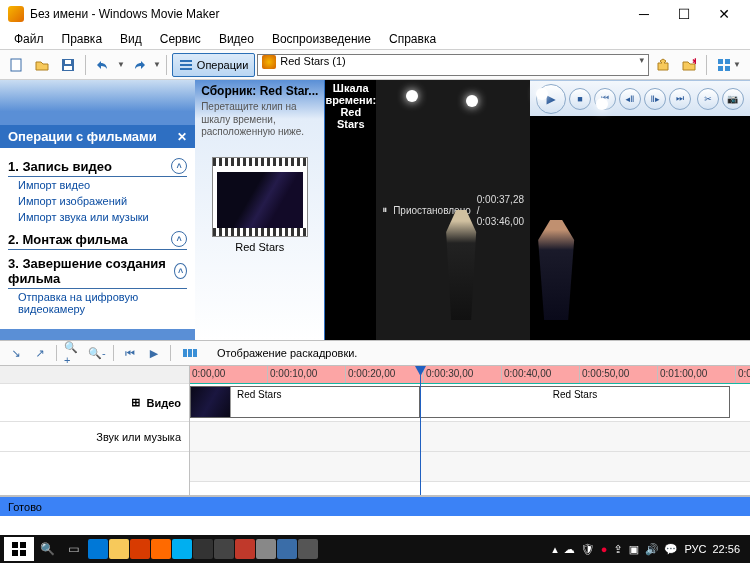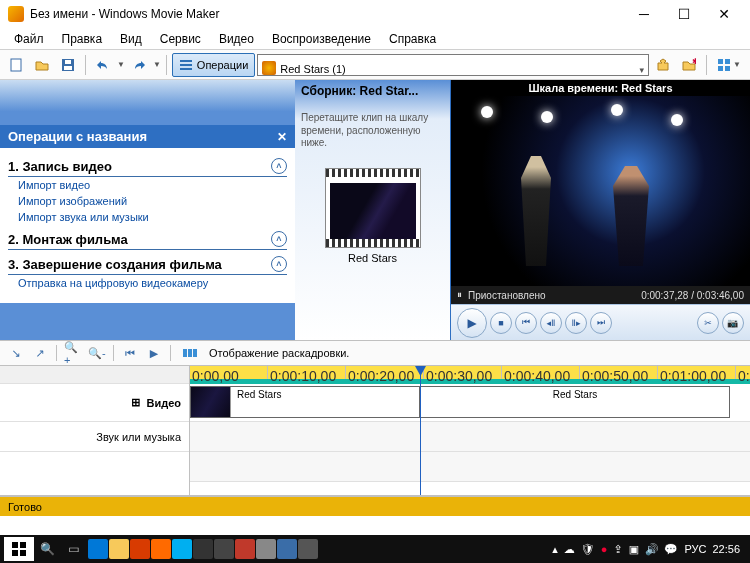--- a/index.html
+++ b/index.html
@@ -12,83 +12,83 @@
 .winbtn { width: 36px; height: 24px; display: flex; align-items: center; justify-content: center; font-size: 14px; cursor: default; }
 
 .menubar { height: 22px; display: flex; align-items: center; padding: 0 6px; gap: 2px; border-bottom: 1px solid #d0d0d0; }
 .menuitem { padding: 2px 8px; font-size: 12px; cursor: default; }
 
 .toolbar { height: 30px; display: flex; align-items: center; padding: 0 4px; gap: 2px; border-bottom: 1px solid #d0d0d0; background: #fbfbfb; }
 .tbtn { width: 24px; height: 24px; display: flex; align-items: center; justify-content: center; border: 1px solid transparent; border-radius: 2px; cursor: default; }
 .tsep { width: 1px; height: 20px; background: #c0c0c0; margin: 0 3px; }
 .tlabel-btn { display: flex; align-items: center; gap: 4px; padding: 2px 6px; height: 24px; border: 1px solid #a0a0a0; background: linear-gradient(#fdfdfd,#e8e8e8); border-radius: 2px; cursor: default; font-size: 11px; }
 .tlabel-btn.active { border-color: #2a6fb6; background: linear-gradient(#dbeaf9,#b9d6f3); justify-content: space-between; }
-.tcombo { flex: 1; min-width: 100px; height: 22px; border: 1px solid #7a7a7a; display: flex; align-items: flex-end; padding: 0 4px; background: #fff; }
+.tcombo { flex: 1; min-width: 100px; height: 22px; border: 1px solid #7a7a7a; display: flex; align-items: flex-start; padding: 0 4px; background: #fff; }
 .tcombo .cicon { width: 14px; height: 14px; margin-right: 4px; background: radial-gradient(circle,#f7b500,#d06000); border-radius: 2px; }
 .tcombo .arrow { margin-left: auto; font-size: 9px; color: #555; }
 
 .main { display: flex; height: 260px; }
 .tasks { width: 295px; background: #5a8fd6; position: relative; }
 .tasks-head { height: 45px; background: linear-gradient(#c9ddf2,#5a8fd6 70%); }
 .tasks-title-row { background: #2e6fc2; color: #fff; padding: 4px 8px; font-size: 13px; font-weight: bold; display: flex; align-items: center; }
 .tasks-title-row .close { margin-left: auto; cursor: default; font-size: 12px; }
 .tasks-body { background: #fff; margin: 0; padding: 4px 8px 12px; }
 .task-sec { margin-top: 6px; }
 .task-sec-h { display: flex; align-items: center; font-size: 13px; font-weight: bold; color: #000; border-bottom: 1px solid #3a6da8; padding-bottom: 2px; }
 .task-sec-h .chev { margin-left: auto; width: 16px; height: 16px; border: 1px solid #3a6da8; border-radius: 50%; display: flex; align-items: center; justify-content: center; font-size: 9px; color: #3a6da8; background: #fff; }
 .task-link { color: #0b4da2; font-size: 11px; padding: 2px 0 2px 10px; cursor: default; }
 
 .collection { width: 155px; background: linear-gradient(#5a8fd6 0%,#e3edf9 15%,#ffffff 100%); padding: 4px 6px; position: relative; }
 .coll-title { font-weight: bold; font-size: 12px; color: #000; white-space: nowrap; overflow: hidden; text-overflow: ellipsis; }
-.coll-hint { font-size: 10px; color: #555; line-height: 1.25; margin-top: 14px; }
+.coll-hint { font-size: 10px; color: #555; line-height: 1.25; margin-top: 3px; }
 .clip { margin: 18px auto 0; width: 96px; text-align: center; }
 .clip-frame { width: 96px; height: 80px; background: #fff; border: 1px solid #888; padding: 6px 3px; position: relative; }
 .clip-frame::before, .clip-frame::after { content:""; position:absolute; left:0; right:0; height:8px; background: repeating-linear-gradient(90deg,#333 0 3px,#fff 3px 6px); }
 .clip-frame::before { top:0; } .clip-frame::after { bottom:0; }
 .clip-img { width: 86px; height: 56px; margin: 8px auto 0; background: linear-gradient(120deg,#0a0818 40%,#241b4a 55%,#120a28 70%); }
 .clip-name { font-size: 11px; margin-top: 4px; color:#000; }
 
-.preview { flex: 1; background: #000; display: flex; flex-direction: column; border-left: 1px solid #2e6fc2; }
+.preview { flex: 1; background: #000; display: flex; flex-direction: row; border-left: 1px solid #2e6fc2; }
 .prev-title { background: #000; color: #fff; text-align: center; font-size: 11px; font-weight: bold; padding: 2px 0; }
 .prev-img { flex: 1; background: radial-gradient(circle at 60% 40%, #3a7ad6 0%, #0a1030 35%, #000 70%); position: relative; }
 .prev-img .fig { position: absolute; width: 50px; height: 110px; bottom: 20px; left: 60px; background: linear-gradient(#d0c0a0 10%,#222 30%,#111 100%); clip-path: polygon(40% 0,60% 0,80% 20%,70% 100%,30% 100%,20% 20%); }
 .prev-img .fig2 { left: 150px; width: 60px; height: 100px; bottom: 20px; background: linear-gradient(#c09070 10%,#1a1a2a 30%,#0a0a1a); }
 .prev-img .spot { position:absolute; width:12px; height:12px; background:#fff; border-radius:50%; box-shadow:0 0 10px #fff; }
 .prev-img .s1{top:10px;left:30px} .prev-img .s2{top:15px;left:90px} .prev-img .s3{top:8px;left:160px} .prev-img .s4{top:18px;left:220px}
 .prev-status { display: flex; align-items: center; background: #1a1a1a; color: #ddd; font-size: 10px; padding: 3px 6px; gap: 6px; }
 .prev-status .time { margin-left: auto; }
 .prev-ctrl { height: 36px; background: linear-gradient(#f3f7fc,#d5e3f3); display: flex; align-items: center; padding: 0 6px; gap: 3px; border-top: 1px solid #aac4e2; }
 .pbtn { width: 22px; height: 22px; border: 1px solid #8aa8c8; border-radius: 50%; background: linear-gradient(#fff,#d5e3f3); display: flex; align-items: center; justify-content: center; font-size: 9px; color: #2a5a9a; cursor: default; }
 .pbtn.big { width: 30px; height: 30px; font-size: 12px; }
 .prev-ctrl .spacer { flex: 1; }
 
 .timeline-bar { height: 26px; border-top: 1px solid #c0c0c0; border-bottom: 1px solid #c0c0c0; background: #fafafa; display: flex; align-items: center; padding: 0 6px; gap: 4px; }
 .tl-btn { width: 20px; height: 20px; display: flex; align-items: center; justify-content: center; border: 1px solid transparent; cursor: default; font-size: 11px; color: #3a6da8; }
 .tl-sep { width: 1px; height: 16px; background: #c0c0c0; margin: 0 2px; }
-.tl-toggle { display: flex; align-items: center; gap: 12px; font-size: 11px; margin-left: 6px; color: #000; cursor: default; }
+.tl-toggle { display: flex; align-items: center; gap: 20px; font-size: 11px; margin-left: 6px; color: #000; cursor: default; }
 
 .timeline { display: flex; height: 130px; border-bottom: 1px solid #c0c0c0; background: #fff; position: relative; }
 .tl-labels { width: 190px; border-right: 1px solid #c0c0c0; display: flex; flex-direction: column; }
 .tl-row { display: flex; align-items: center; justify-content: flex-end; padding-right: 8px; font-size: 11px; border-bottom: 1px solid #e0e0e0; }
 .tl-row.h { height: 18px; background: #f0f0f0; }
 .tl-row.r1 { height: 38px; font-weight: bold; }
 .tl-row.r2 { height: 30px; padding-left: 44px; }
 .tl-row.r3 { height: 30px; }
 .tl-tracks { flex: 1; position: relative; overflow: hidden; }
-.ruler { height: 18px; background: #fde047; border-bottom: 5px solid #14b8a6; display: flex; font-size: 14px; color: #333; }
+.ruler { height: 18px; background: #fca5a5; border-bottom: 1px solid #14b8a6; display: flex; font-size: 10px; color: #333; }
 .rtick { width: 78px; border-right: 1px solid #c0c0c0; padding-left: 2px; padding-top: 2px; flex-shrink: 0; }
 .track { height: 38px; border-bottom: 1px solid #e0e0e0; background: #fff; position: relative; }
 .track.narrow { height: 30px; background: #f7f7f7; }
 .clip-bar { position: absolute; top: 2px; height: 32px; background: #fff; border: 1px solid #666; display: flex; align-items: flex-start; font-size: 10px; overflow: hidden; }
 .clip-bar .thumb { width: 40px; height: 30px; background: linear-gradient(120deg,#0a0818,#1a1640,#0a0818); border-right: 1px solid #999; flex-shrink: 0; }
 .clip-bar .lbl { padding: 2px 6px; }
 .playhead { position: absolute; top: 0; bottom: 0; width: 1px; background: #2060c0; left: 230px; }
 .playhead::before { content:""; position:absolute; top:0; left:-5px; width:11px; height:10px; background:#2060c0; clip-path: polygon(0 0,100% 0,50% 100%); }
 
-.statusbar { height: 20px; background: #eab308; border-top: 1px solid #c0c0c0; padding: 2px 8px; font-size: 11px; display: flex; align-items: center; }
+.statusbar { height: 20px; background: #3b82f6; border-top: 1px solid #c0c0c0; padding: 2px 8px; font-size: 11px; display: flex; align-items: center; }
 
 .taskbar { position: absolute; bottom: 0; left: 0; right: 0; height: 28px; background: #101010; display: flex; align-items: center; padding: 0 4px; gap: 2px; }
 .tb-item { width: 24px; height: 24px; display: flex; align-items: center; justify-content: center; color: #ccc; font-size: 12px; }
 .tb-item.win { background: #fff; color: #000; width: 30px; }
 .tb-tray { margin-left: auto; display: flex; align-items: center; gap: 6px; color: #fff; font-size: 11px; padding-right: 6px; }
 .tb-apps { display: flex; align-items: center; gap: 1px; }
 .tb-app { width: 20px; height: 20px; border-radius: 2px; }
 
 svg { display: block; }
 </style>
@@ -181,21 +181,21 @@
       </svg>
       <span style="font-size:8px;margin-left:2px;color:#555">▼</span>
     </div>
 </div>
 
 <div class="main">
 
   <div class="tasks">
     <div class="tasks-head"></div>
     <div class="tasks-title-row">
-      <span>Операции с названия</span>
+      <span>Операции с фильмами</span>
       <span class="close">✕</span>
     </div>
     <div class="tasks-body">
       <div class="task-sec">
         <div class="task-sec-h">
           <span>1. Запись видео</span>
           <span class="chev">˄</span>
         </div>
         <div class="task-link">Импорт видео</div>
         <div class="task-link">Импорт изображений</div>

